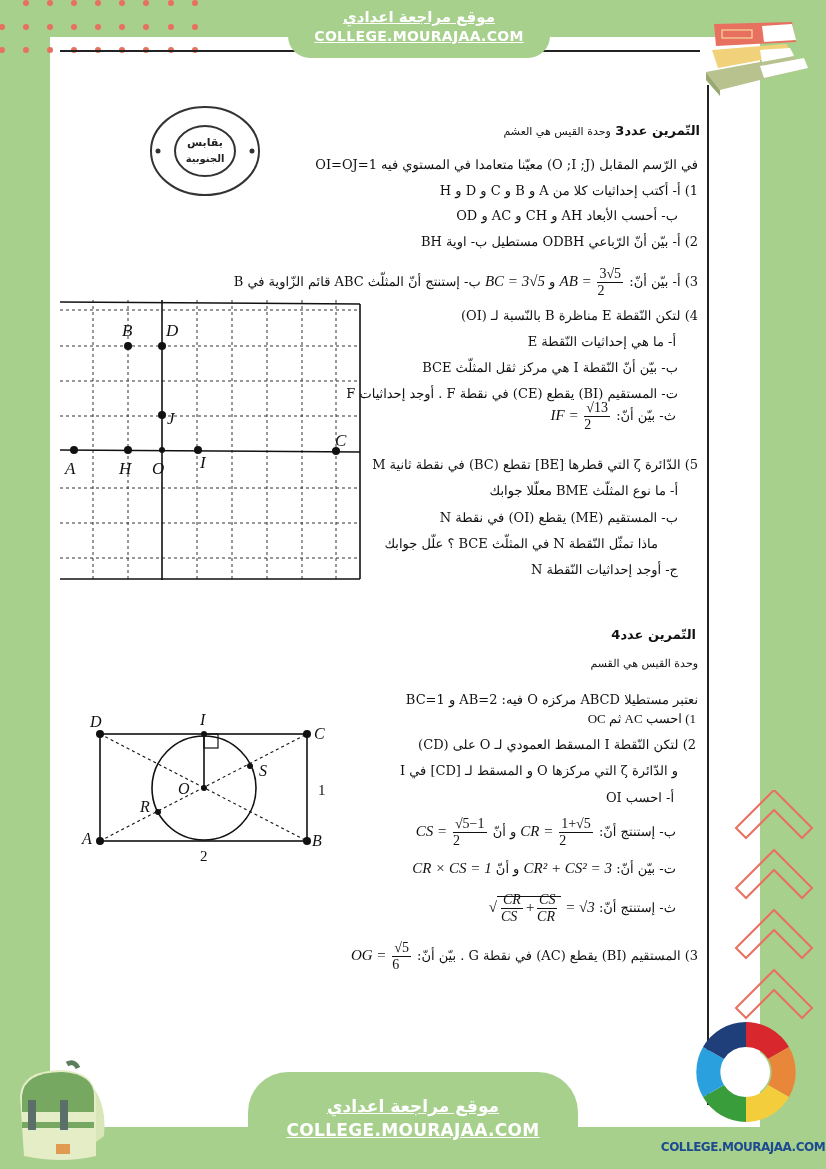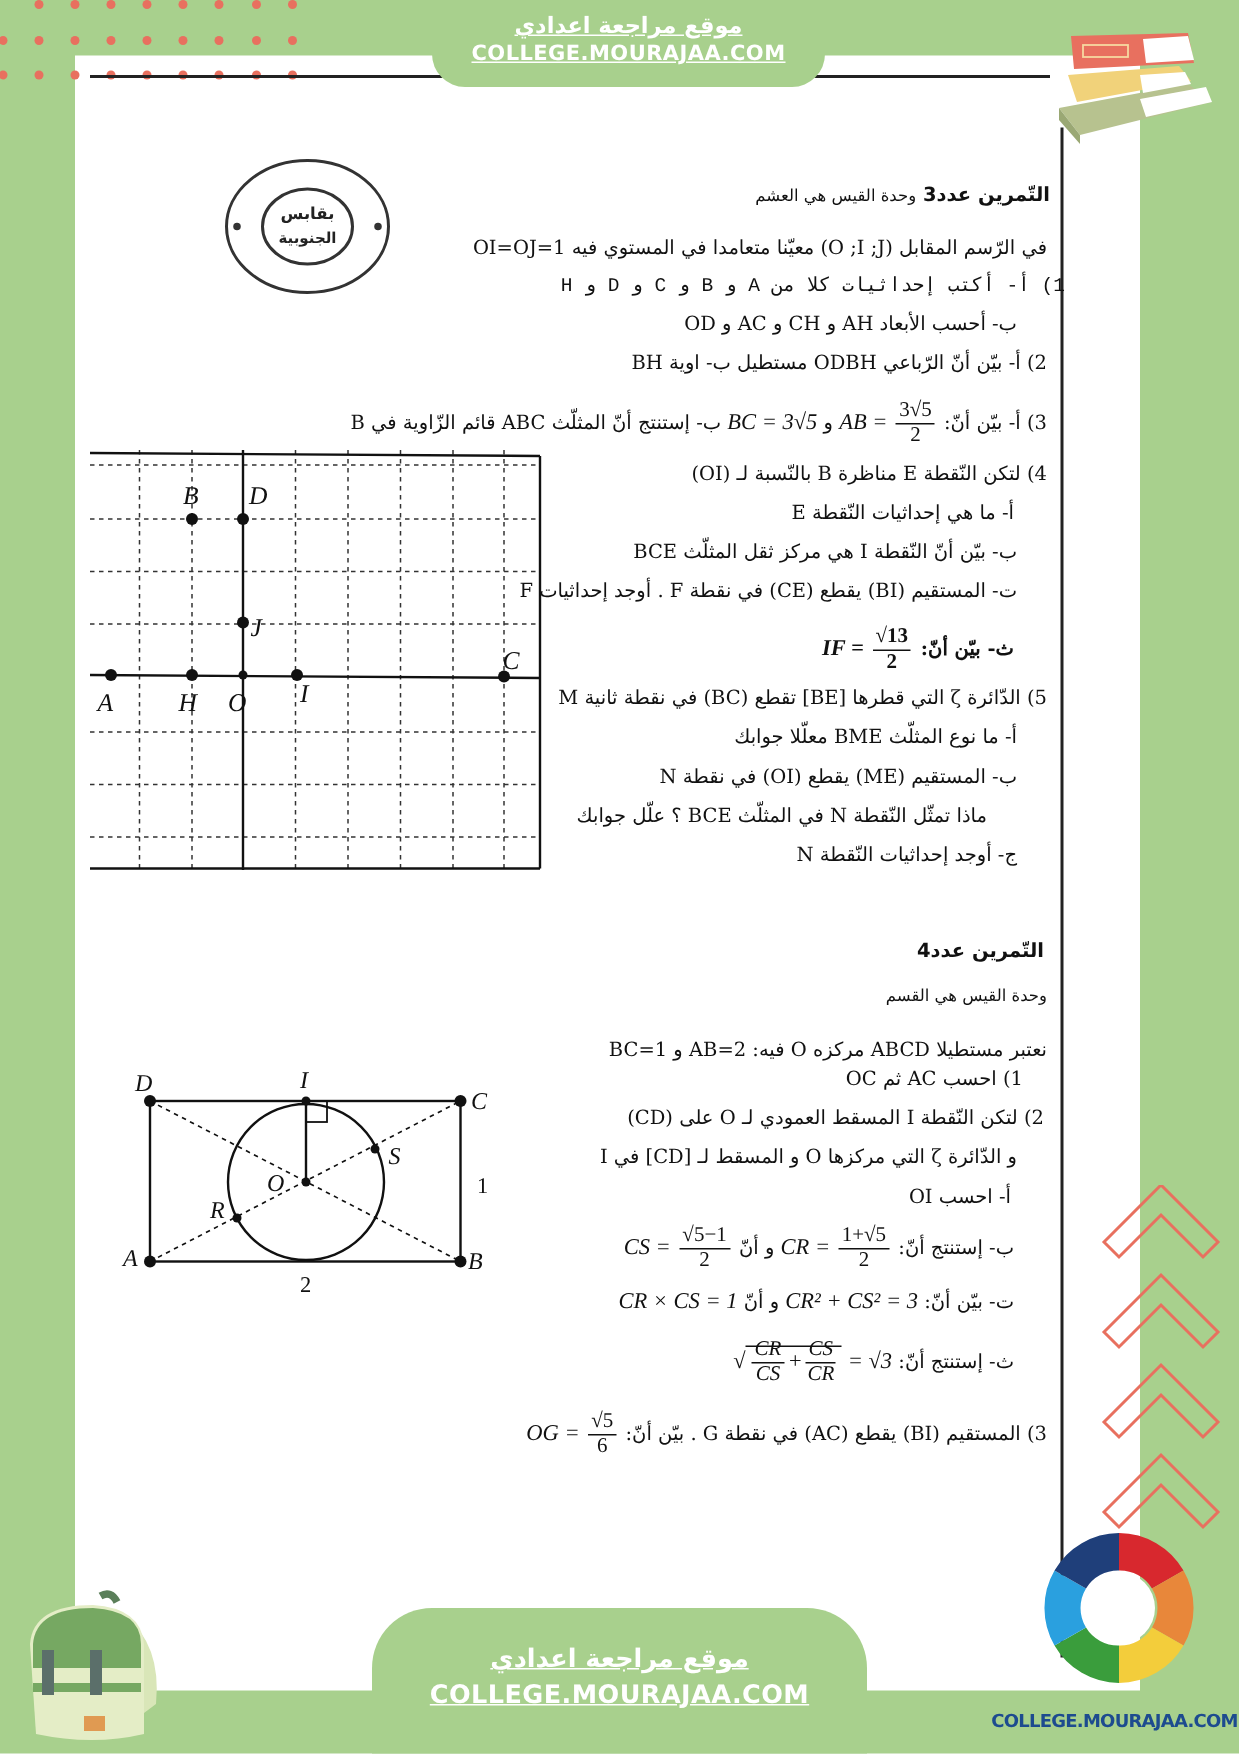--- a/index.html
+++ b/index.html
@@ -18,21 +18,21 @@
   .footer-pill .site-en{font-size:17px;margin-top:4px;}
   .books{position:absolute;left:700px;top:10px;}
   .backpack{position:absolute;left:12px;top:1056px;}
   .chevrons{position:absolute;left:732px;top:790px;}
   .wheel{position:absolute;left:694px;top:1020px;}
   .logo-text{position:absolute;left:660px;top:1140px;width:166px;font-family:"DejaVu Sans",sans-serif;font-weight:bold;font-size:12px;color:#1d4b8f;text-align:center;letter-spacing:-0.5px;}
   .stamp{position:absolute;left:148px;top:104px;}
   .line{position:absolute;font-size:13px;color:#111;white-space:nowrap;direction:rtl;}
   .title{font-weight:bold;font-family:"DejaVu Sans",sans-serif;font-size:13px;}
   .math{font-family:"Liberation Serif",serif;font-style:italic;font-size:15px;direction:ltr;display:inline-block;}
-  .frac{display:inline-flex;flex-direction:column;align-items:center;vertical-align:middle;font-style:normal;font-size:14px;margin:0 2px;}
+  .frac{display:inline-flex;flex-direction:column;align-items:flex-start;vertical-align:middle;font-style:normal;font-size:14px;margin:0 2px;}
   .frac .num{border-bottom:1px solid #111;padding:0 2px;line-height:16px;}
   .frac .den{line-height:16px;}
   .grid-fig{position:absolute;left:60px;top:300px;}
   .rect-fig{position:absolute;left:78px;top:708px;}
 </style>
 </head>
 <body>
 
 <svg class="dots" width="280" height="60">
   <g fill="#e8705f">
@@ -98,41 +98,41 @@
   <text x="57" y="58" text-anchor="middle" font-family="DejaVu Sans, sans-serif" font-size="10" font-weight="bold" fill="#222">الجنوبية</text>
   <circle cx="10" cy="47" r="2.5" fill="#333"></circle>
     <circle cx="104" cy="47" r="2.5" fill="#333"></circle>
 </svg>
 
 <div class="line title" style="right:126px;top:123px;">
   <span>التّمرين عدد3</span>
   <span style="font-weight:normal;font-size:11px;">وحدة القيس هي العشم</span>
 </div>
 <div class="line" style="right:128px;top:157px;">في الرّسم المقابل (O ;I ;J) معيّنا متعامدا في المستوي فيه OI=OJ=1</div>
-<div class="line" style="right:116px;top:183px;font-family:Liberation Mono, monospace;"><span>1)</span> <span>أ- أكتب إحداثيات كلا من A و B و C و D و H</span></div>
+<div class="line" style="right:128px;top:183px;"><span>1)</span> <span>أ- أكتب إحداثيات كلا من A و B و C و D و H</span></div>
 <div class="line" style="right:148px;top:208px;">ب- أحسب الأبعاد AH و CH و AC و OD</div>
 <div class="line" style="right:128px;top:234px;"><span>2)</span> <span>أ- بيّن أنّ الرّباعي ODBH مستطيل    ب- اوية BH</span></div>
 
 <div class="line" style="right:128px;top:266px;">
   <span>3)</span>
   <span>أ- بيّن أنّ:</span>
   <span class="math"><i>AB</i> = <span class="frac">
         <span class="num">3√5</span>
         <span class="den">2</span>
       </span></span>
   <span>و</span>
   <span class="math"><i>BC</i> = 3√5</span>
   <span>ب- إستنتج أنّ المثلّث ABC قائم الزّاوية في B</span>
 </div>
 
 <div class="line" style="right:128px;top:308px;margin-left:17px;"><span>4)</span> <span>لتكن النّقطة E مناظرة B بالنّسبة لـ (OI)</span></div>
 <div class="line" style="right:150px;top:334px;">أ-   ما هي إحداثيات النّقطة E</div>
 <div class="line" style="right:148px;top:360px;margin-left:17px;">ب- بيّن أنّ النّقطة I هي مركز ثقل المثلّث BCE</div>
 <div class="line" style="right:148px;top:386px;">ت- المستقيم (BI) يقطع (CE) في نقطة F . أوجد إحداثيات F</div>
-<div class="line" style="right:150px;top:417px;font-weight:bold;">
+<div class="line" style="right:150px;top:400px;">
   <span>ث- بيّن أنّ:</span>
   <span class="math"><i>IF</i> = <span class="frac">
         <span class="num">√13</span>
         <span class="den">2</span>
       </span></span>
 </div>
 <div class="line" style="right:128px;top:457px;margin-left:39px;"><span>5)</span> <span>الدّائرة ζ التي قطرها [BE] تقطع (BC) في نقطة ثانية M</span></div>
 <div class="line" style="right:148px;top:483px;">أ-   ما نوع المثلّث BME معلّلا جوابك</div>
 <div class="line" style="right:148px;top:510px;">ب- المستقيم (ME) يقطع (OI) في نقطة N</div>
 <div class="line" style="right:168px;top:536px;">ماذا تمثّل النّقطة N في المثلّث BCE ؟ علّل جوابك</div>
@@ -180,21 +180,21 @@
     <text x="275" y="146">C</text>
     <text x="107" y="124">J</text>
     <text x="62" y="36">B</text>
     <text x="106" y="36">D</text>
   </g>
 </svg>
 
 <div class="line title" style="right:130px;top:627px;">التّمرين عدد4</div>
 <div class="line" style="right:128px;top:657px;font-size:11px;">وحدة القيس هي القسم</div>
 <div class="line" style="right:128px;top:668px;margin-top:24px;">نعتبر مستطيلا ABCD مركزه O فيه: AB=2 و BC=1</div>
-<div class="line" style="right:144px;top:711px;"><span>1)</span> <span>احسب AC ثم OC</span></div>
+<div class="line" style="right:130px;top:711px;font-family:Liberation Serif, serif;"><span>1)</span> <span>احسب AC ثم OC</span></div>
 <div class="line" style="right:130px;top:737px;"><span>2)</span> <span>لتكن النّقطة I المسقط العمودي لـ O على (CD)</span></div>
 <div class="line" style="right:148px;top:763px;">و الدّائرة ζ التي مركزها O و المسقط لـ [CD] في I</div>
 <div class="line" style="right:152px;top:790px;">أ-   احسب OI</div>
 
 <div class="line" style="right:150px;top:816px;">
   <span>ب- إستنتج أنّ:</span>
   <span class="math"><i>CR</i> = <span class="frac">
         <span class="num">1+√5</span>
         <span class="den">2</span>
       </span></span>

